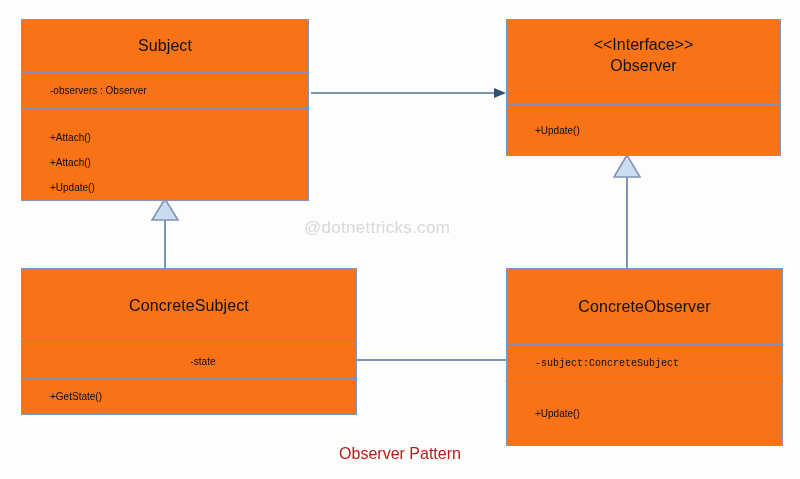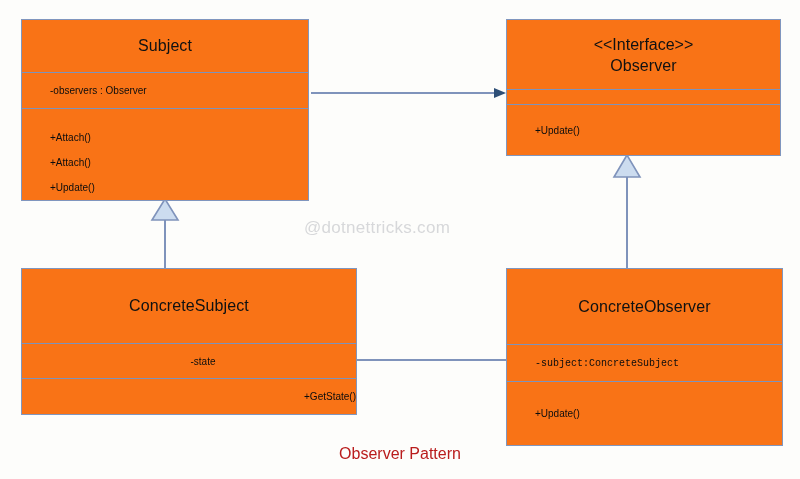--- a/index.html
+++ b/index.html
@@ -169,21 +169,21 @@
     </div>
   </div>
 
   <div class="uml-class" id="class-concrete-subject" style="left:21px; top:268px; width:336px; height:147px;">
     <div class="compartment title" style="height:74px;">
       <div class="class-name">ConcreteSubject</div>
     </div>
     <div class="compartment members" style="height:35px;align-items:center;">
       <div class="member">-state</div>
     </div>
-    <div class="compartment members" style="flex:1;text-align:right;">
+    <div class="compartment members" style="flex:1;">
       <div class="member">+GetState()</div>
     </div>
   </div>
 
   <div class="uml-class" id="class-concrete-observer" style="left:506px; top:268px; width:277px; height:178px;">
     <div class="compartment title" style="height:75px;">
       <div class="class-name">ConcreteObserver</div>
     </div>
     <div class="compartment members" style="height:37px;font-family:Liberation Mono, monospace;">
       <div class="member">-subject:ConcreteSubject</div>

